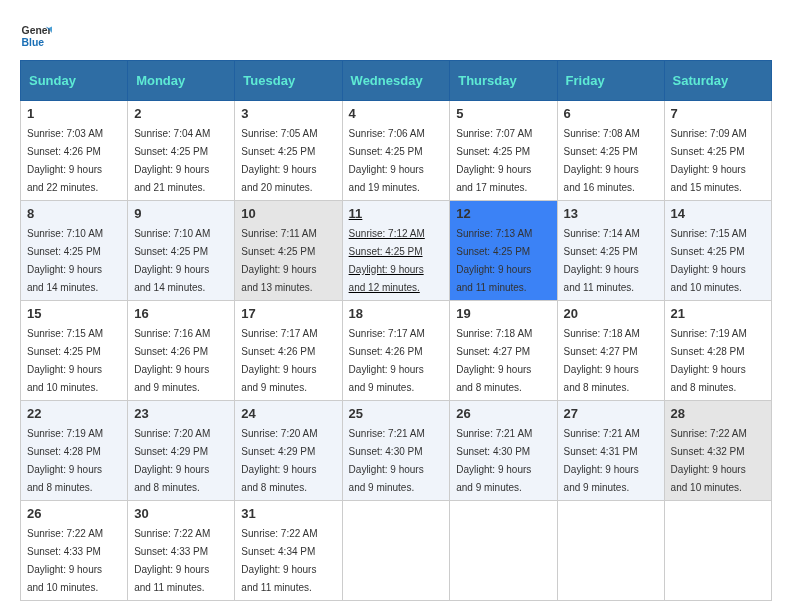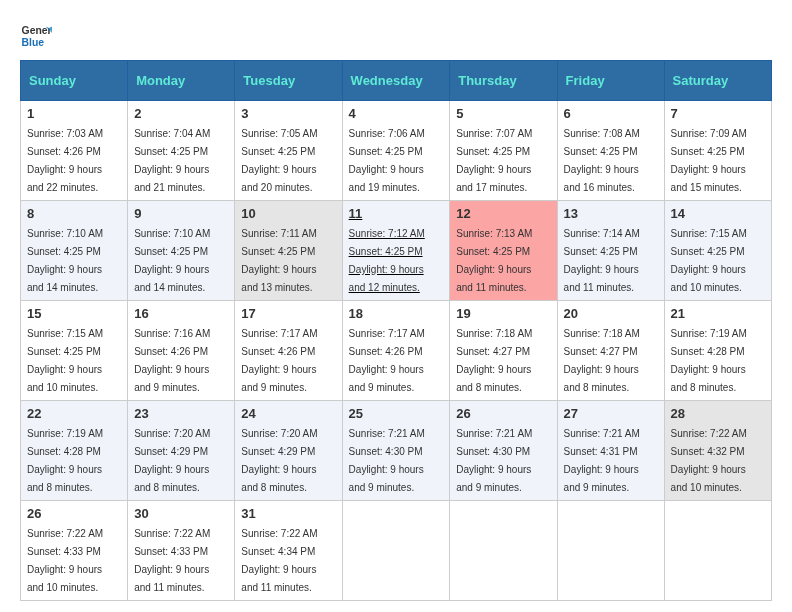--- a/index.html
+++ b/index.html
@@ -204,21 +204,21 @@
       </td>
         <td style="background: rgb(240, 244, 250); text-decoration: underline;">
         <span class="day-num">11</span>
         <span class="day-info">
           Sunrise: 7:12 AM<br>
           Sunset: 4:25 PM<br>
           Daylight: 9 hours<br>
           and 12 minutes.
         </span>
       </td>
-        <td style="background: #fca5a5;">
+        <td style="background: #3b82f6;">
         <span class="day-num">12</span>
         <span class="day-info">
           Sunrise: 7:13 AM<br>
           Sunset: 4:25 PM<br>
           Daylight: 9 hours<br>
           and 11 minutes.
         </span>
       </td>
         <td style="background: rgb(240, 244, 250);">
         <span class="day-num">13</span>

